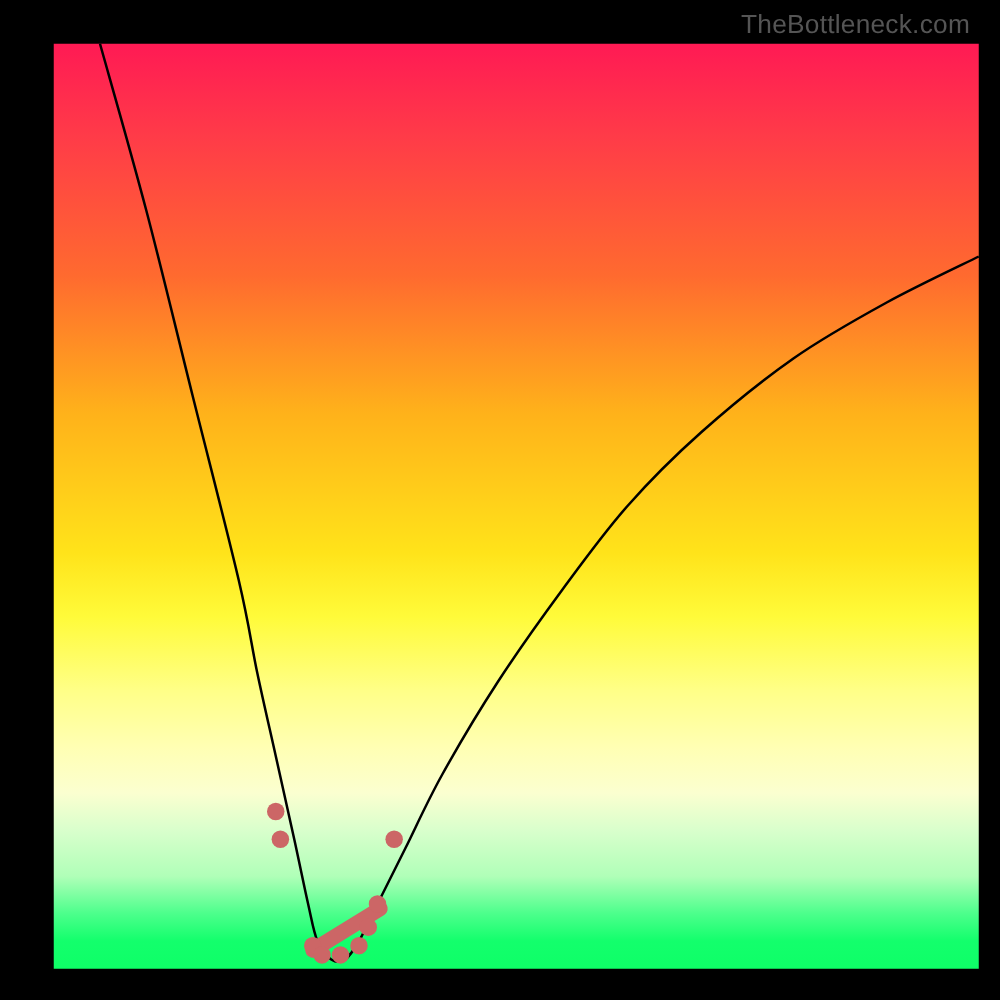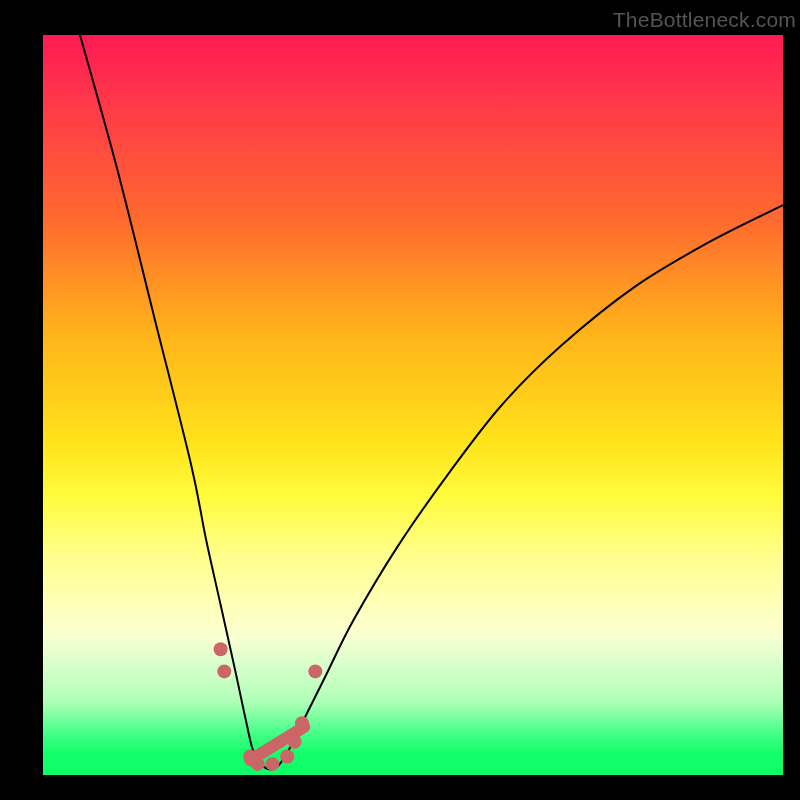--- a/index.html
+++ b/index.html
@@ -25,21 +25,21 @@
       #d9ffcc 85%,
       #b0ffb8 90%,
       #4dff8c 94%,
       #13ff6c 97%,
       #0eff67 100%);
   }
 
   .watermark {
     position: absolute;
     top: 8px;
-    right: 4px;
+    right: 24px;
     color: #555;
     font-size: 21px;
     font-weight: 500;
     letter-spacing: 0.2px;
   }
 
   svg.curve {
     position: absolute;
     left: 43px;
     top: 35px;

